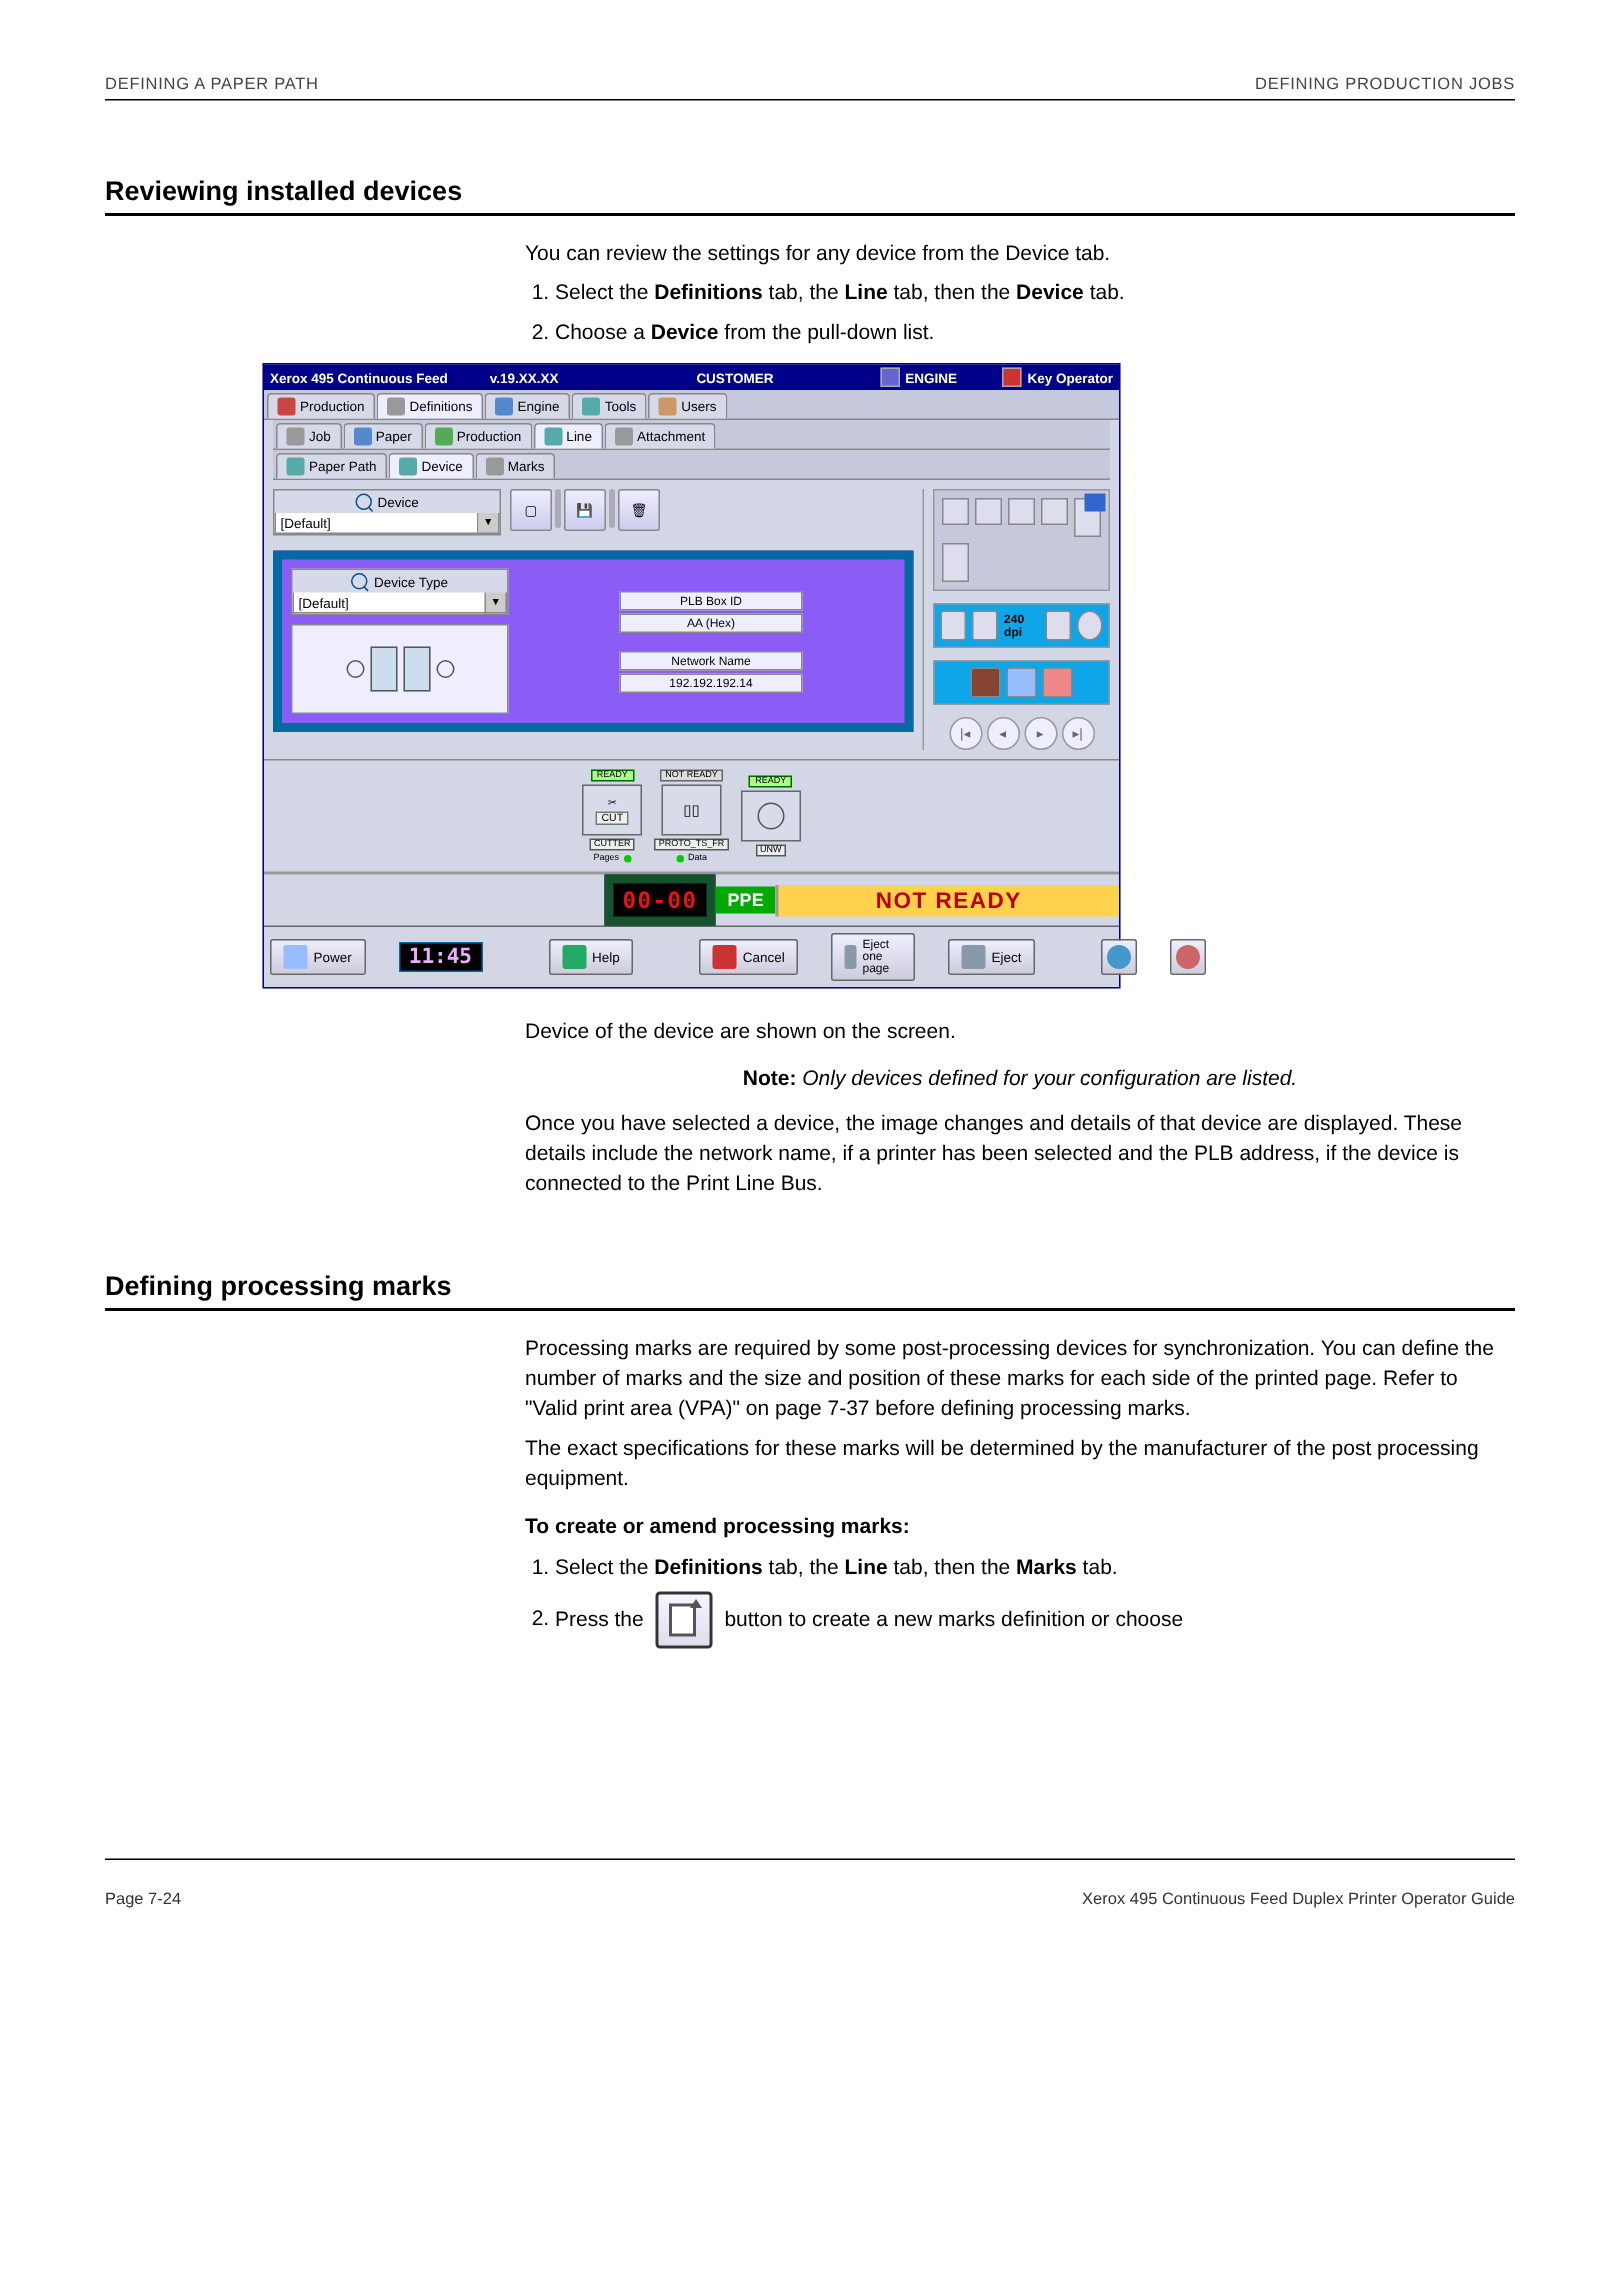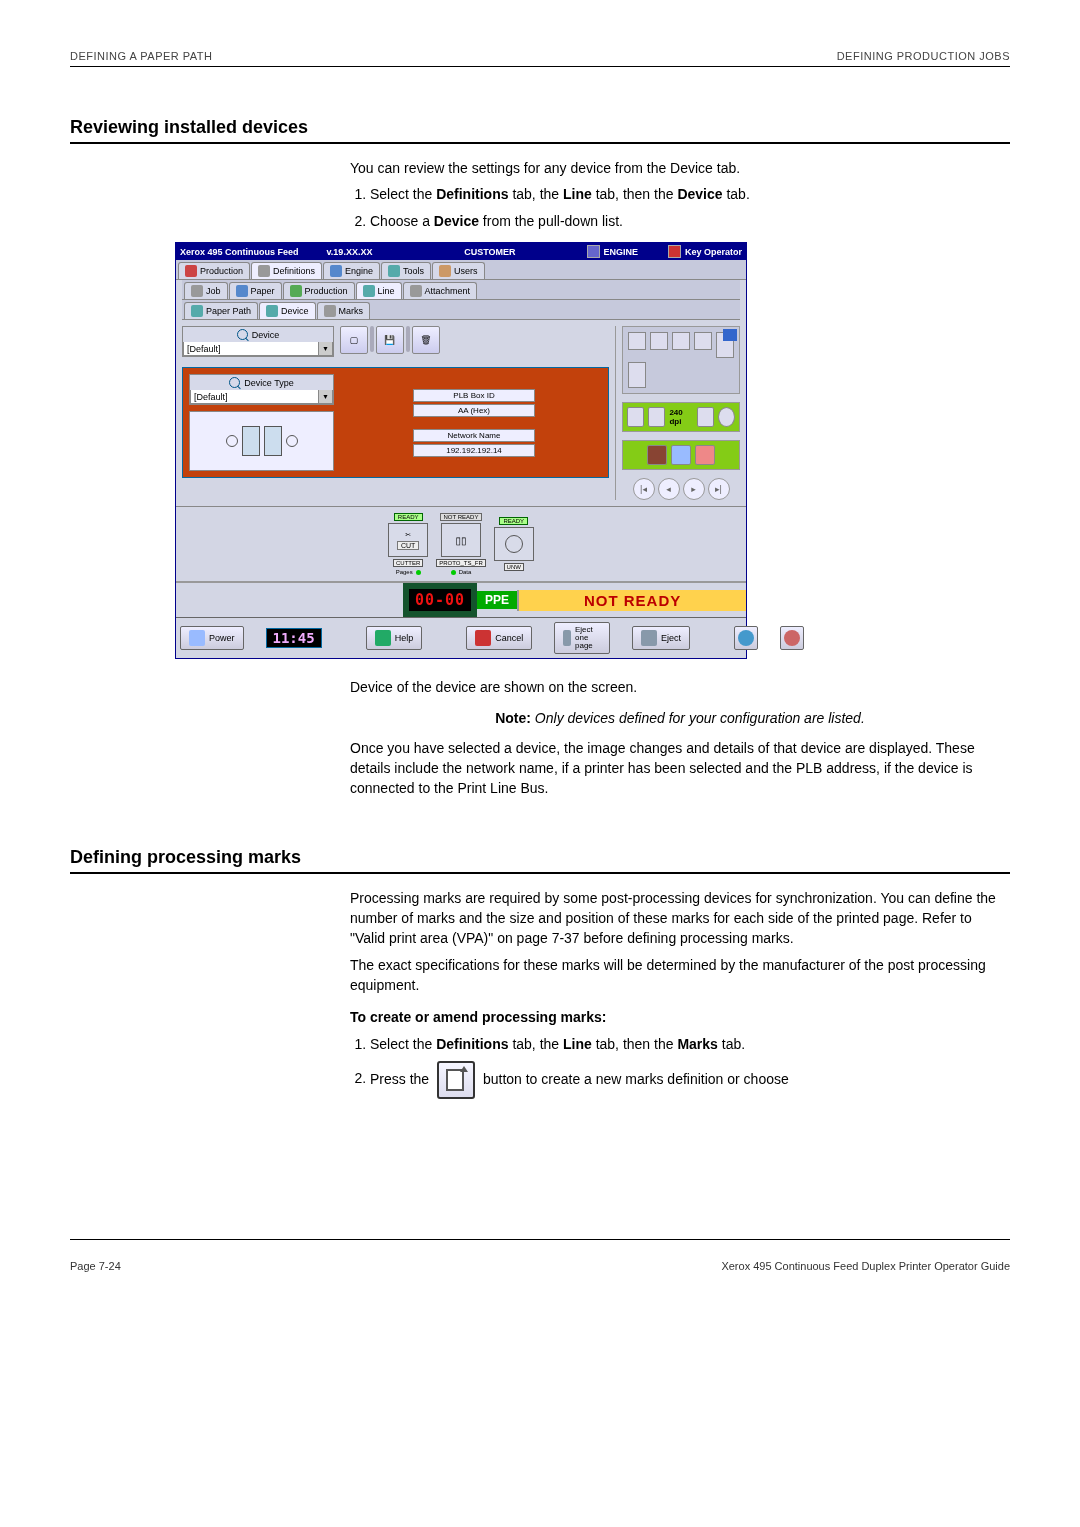--- a/index.html
+++ b/index.html
@@ -121,42 +121,42 @@
   .tool-btns { display:flex; gap:2px; }
   .tool-btn {
     width: 26px; height: 26px;
     border: 1px solid #888;
     background: linear-gradient(#eef, #cce);
     display:flex; align-items:center; justify-content:center;
     border-radius: 2px;
   }
   .tool-btn.sep { width:4px; background:#aab; border:none; }
 
-  .device-type-area { border:1px solid #0369a1; background:#c2410c; padding:6px; display:flex; gap:12px; }
+  .device-type-area { border:6px solid #0369a1; background:#8b5cf6; padding:6px; display:flex; gap:12px; }
   .dt-left { width:145px; }
   .dt-diagram {
     margin-top:6px; border:1px solid #888; background:#eef; height:58px;
     display:flex; align-items:center; justify-content:center; gap:4px; position:relative;
   }
   .dt-diagram .box{ width:16px;height:28px;border:1px solid #555;background:#cde; }
   .dt-diagram .circle{ width:10px;height:10px;border:1px solid #555;border-radius:50%; }
   .dt-center { flex:1; display:flex; flex-direction:column; align-items:center; justify-content:center; gap:2px; }
   .info-line { border:1px solid #888; background:#eef; width:120px; text-align:center; font-size:8px; padding:1px 0; }
 
   .right-panel {
     width:118px;
     background:#d3d6e4;
     display:flex; flex-direction:column; gap:8px;
     padding-left:6px;
     border-left:1px solid #999;
   }
   .rp-grid { display:flex; flex-wrap:wrap; gap:4px; background:#c6c9dc; border:1px solid #999; padding:5px; position:relative;}
   .rp-cell { width:16px;height:16px;border:1px solid #888;background:#dde; }
   .rp-corner { position:absolute; top:2px; right:2px; width:14px;height:12px; background:#36c; }
-  .rp-row { display:flex; gap:4px; align-items:center; justify-content:center; background:#84cc16; border:1px solid #999; padding:4px;}
+  .rp-row { display:flex; gap:4px; align-items:center; justify-content:center; background:#0ea5e9; border:1px solid #999; padding:4px;}
   .rp-ico { width:18px;height:18px;border:1px solid #888;background:#dde;border-radius:2px; }
   .dpi-label { font-size:8px; font-weight:bold; }
   .rp-color-row .rp-ico:nth-child(1){background:#843;}
   .rp-color-row .rp-ico:nth-child(2){background:#9bf;}
   .rp-color-row .rp-ico:nth-child(3){background:#e88;}
   .nav-row { display:flex; gap:3px; justify-content:center; }
   .nav-btn { width:20px;height:20px;border:1px solid #999;border-radius:50%;background:#eef;display:flex;align-items:center;justify-content:center;font-size:9px;color:#666; }
 
   .flow-strip {
     display:flex; justify-content:center; gap:8px; padding:6px; align-items:center;

